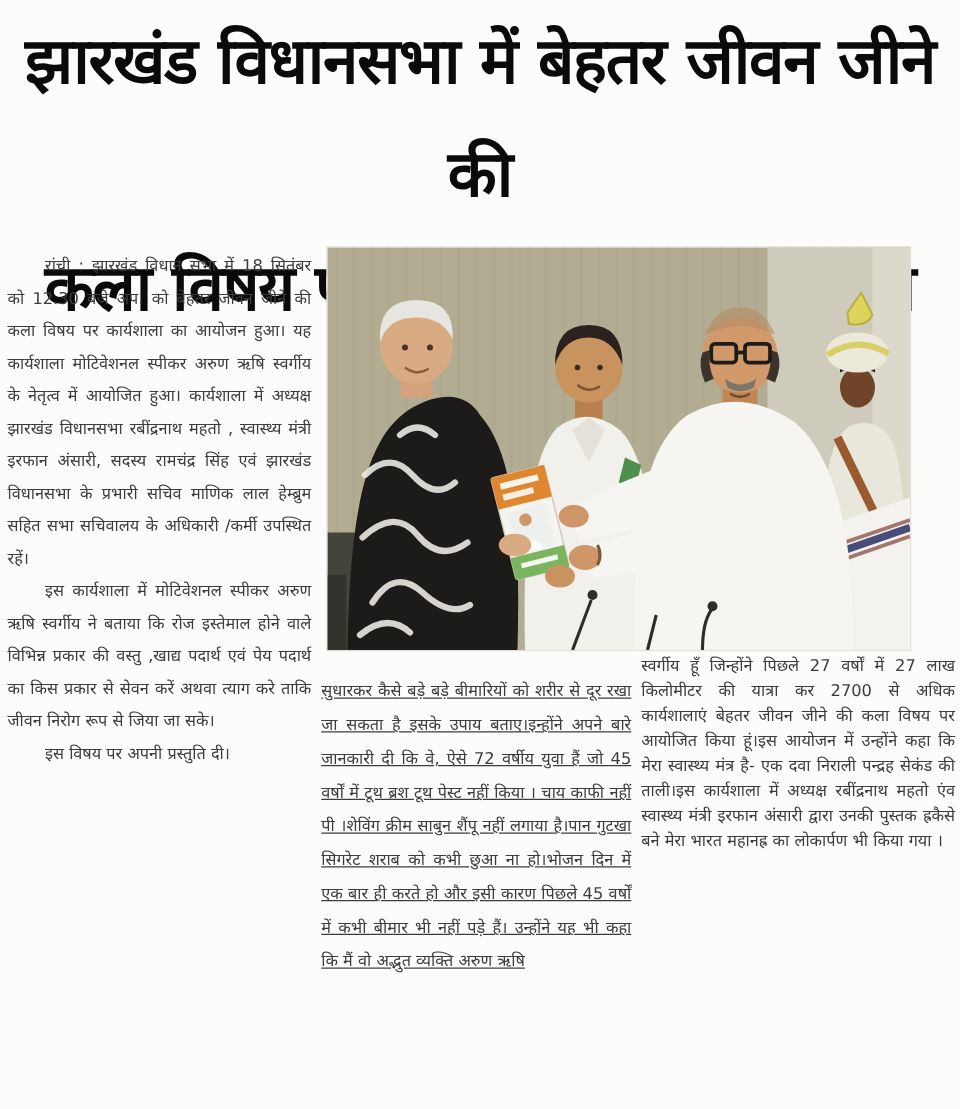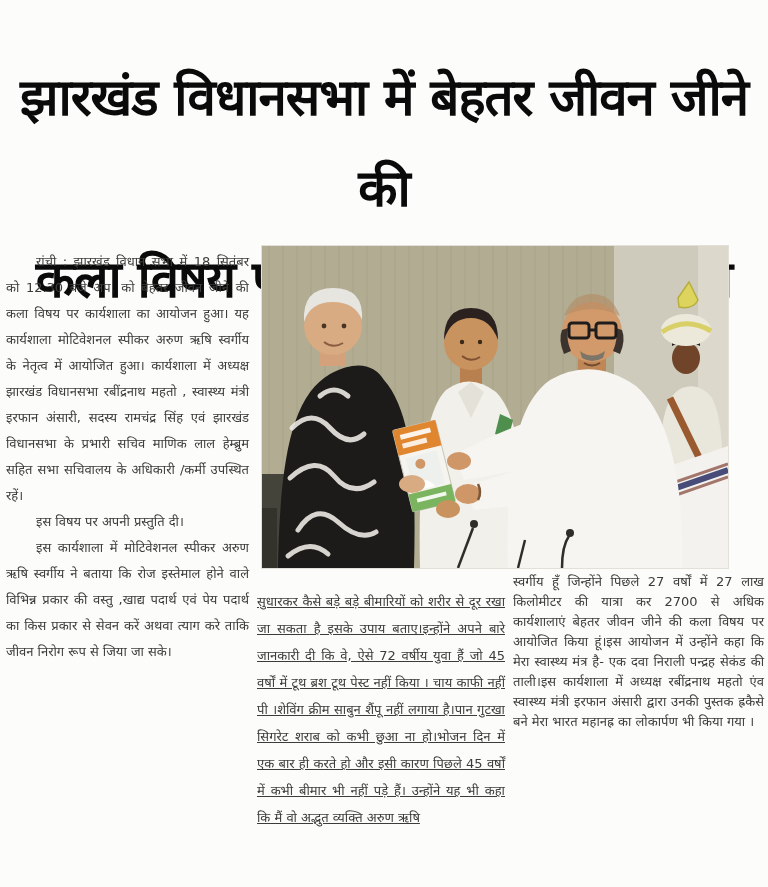--- a/index.html
+++ b/index.html
@@ -3,21 +3,21 @@
 <meta charset="utf-8">
 <style>
   html,body { margin:0; padding:0; }
   body {
     width:768px; height:887px; overflow:hidden;
     background:#fcfcfa;
     font-family:"DejaVu Sans", sans-serif;
     color:#3a3a38;
     -webkit-font-smoothing:antialiased;
   }
-  .page { position:relative; width:768px; height:704px; background:#fcfcfa;margin-top:48px; }
+  .page { position:relative; width:768px; height:704px; background:#fcfcfa; }
 
   .headline {
     position:absolute; top:4px; left:0; width:768px;
     text-align:center; font-weight:bold; color:#0a0a0a;
     font-size:51px; line-height:91px; letter-spacing:-1px;
   }
 
   .col {
     position:absolute; text-align:justify;
     font-size:13px; line-height:26px; color:#3c3c3a;
@@ -40,22 +40,22 @@
 
 <div class="page">
 
   <div class="headline">
     <div>झारखंड विधानसभा में बेहतर जीवन जीने की</div>
     <div>कला विषय पर कार्यशाला का आयोजन</div>
   </div>
 
   <div class="col col1">
     <p>रांची : झारखंड विधान सभा में 18 सितंबर को 12.30 बजे अप. को बेहतर जीवन जीने की कला विषय पर कार्यशाला का आयोजन हुआ। यह कार्यशाला मोटिवेशनल स्पीकर अरुण ऋषि स्वर्गीय के नेतृत्व में आयोजित हुआ। कार्यशाला में अध्यक्ष झारखंड विधानसभा रबींद्रनाथ महतो , स्वास्थ्य मंत्री इरफान अंसारी, सदस्य रामचंद्र सिंह एवं झारखंड विधानसभा के प्रभारी सचिव माणिक लाल हेम्ब्रुम सहित सभा सचिवालय के अधिकारी /कर्मी उपस्थित रहें।</p>
+    <p>इस कार्यशाला में मोटिवेशनल स्पीकर अरुण ऋषि स्वर्गीय ने बताया कि रोज इस्तेमाल होने वाले विभिन्न प्रकार की वस्तु ,खाद्य पदार्थ एवं पेय पदार्थ का किस प्रकार से सेवन करें अथवा त्याग करे  ताकि जीवन निरोग रूप से जिया जा सके।</p>
     <p>इस विषय पर अपनी प्रस्तुति दी।</p>
-    <p>इस कार्यशाला में मोटिवेशनल स्पीकर अरुण ऋषि स्वर्गीय ने बताया कि रोज इस्तेमाल होने वाले विभिन्न प्रकार की वस्तु ,खाद्य पदार्थ एवं पेय पदार्थ का किस प्रकार से सेवन करें अथवा त्याग करे  ताकि जीवन निरोग रूप से जिया जा सके।</p>
   </div>
 
   <div class="photo">
     <svg viewBox="0 0 466 322" xmlns="http://www.w3.org/2000/svg">
       <defs>
         <pattern id="walltex" width="14" height="322" patternUnits="userSpaceOnUse">
           <line x1="7" y1="0" x2="7" y2="322" stroke="#a7a288" stroke-width="2" opacity="0.55"></line>
         </pattern>
       </defs>
 

